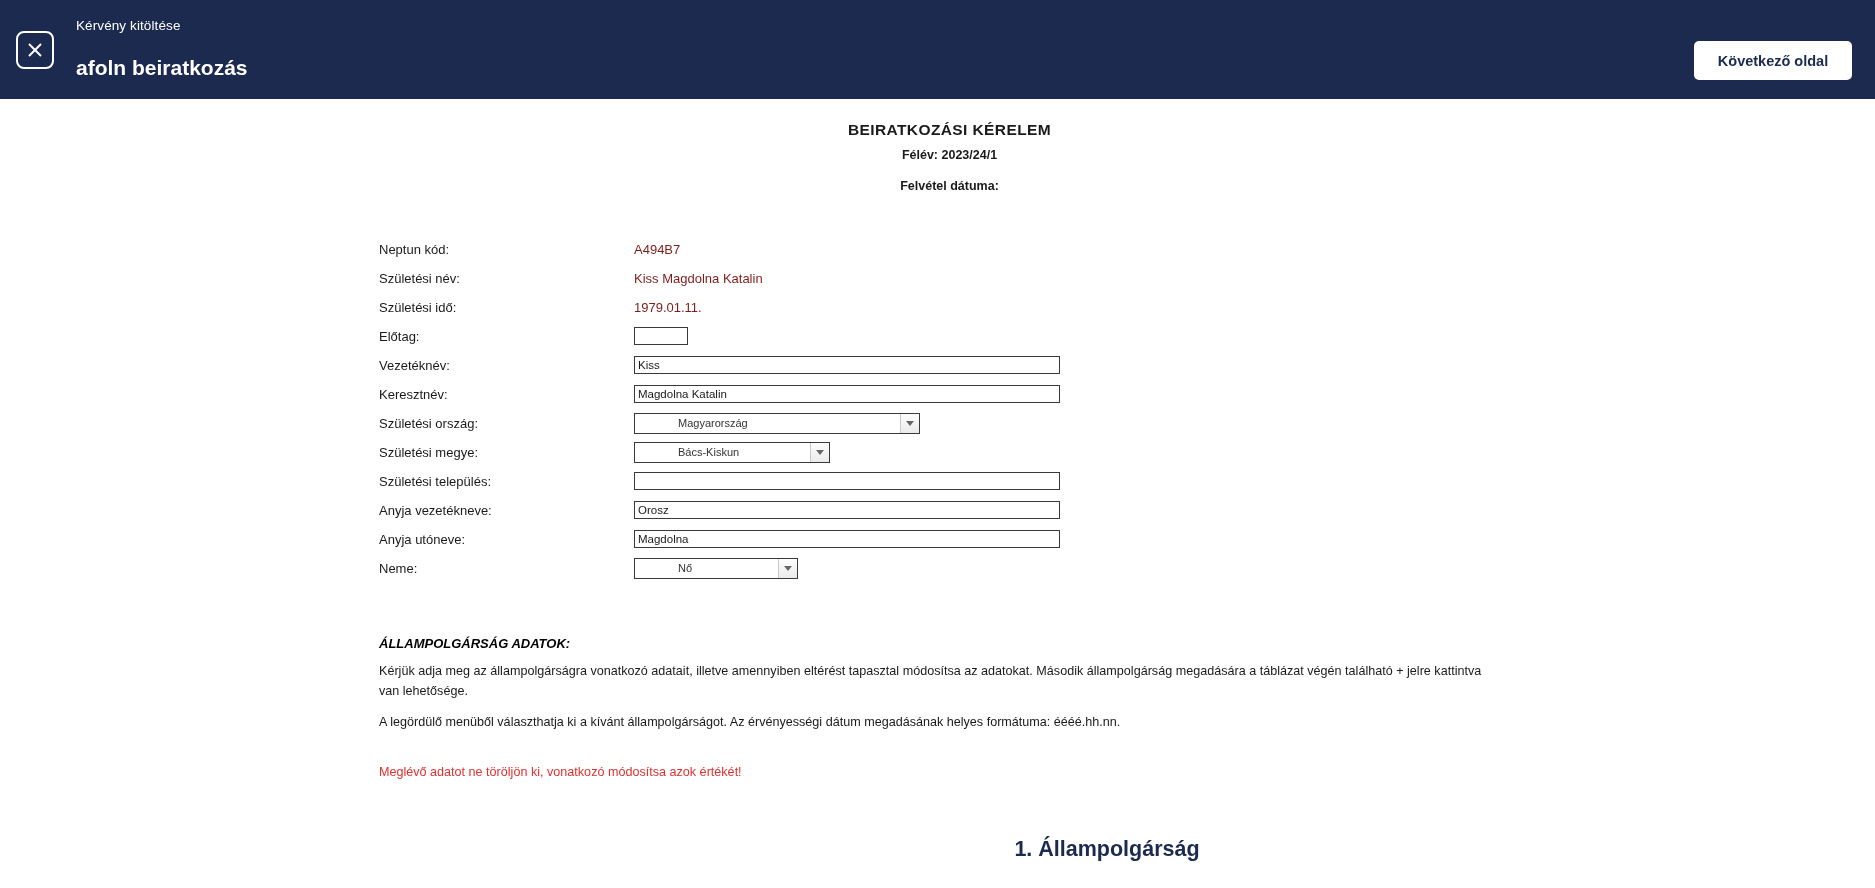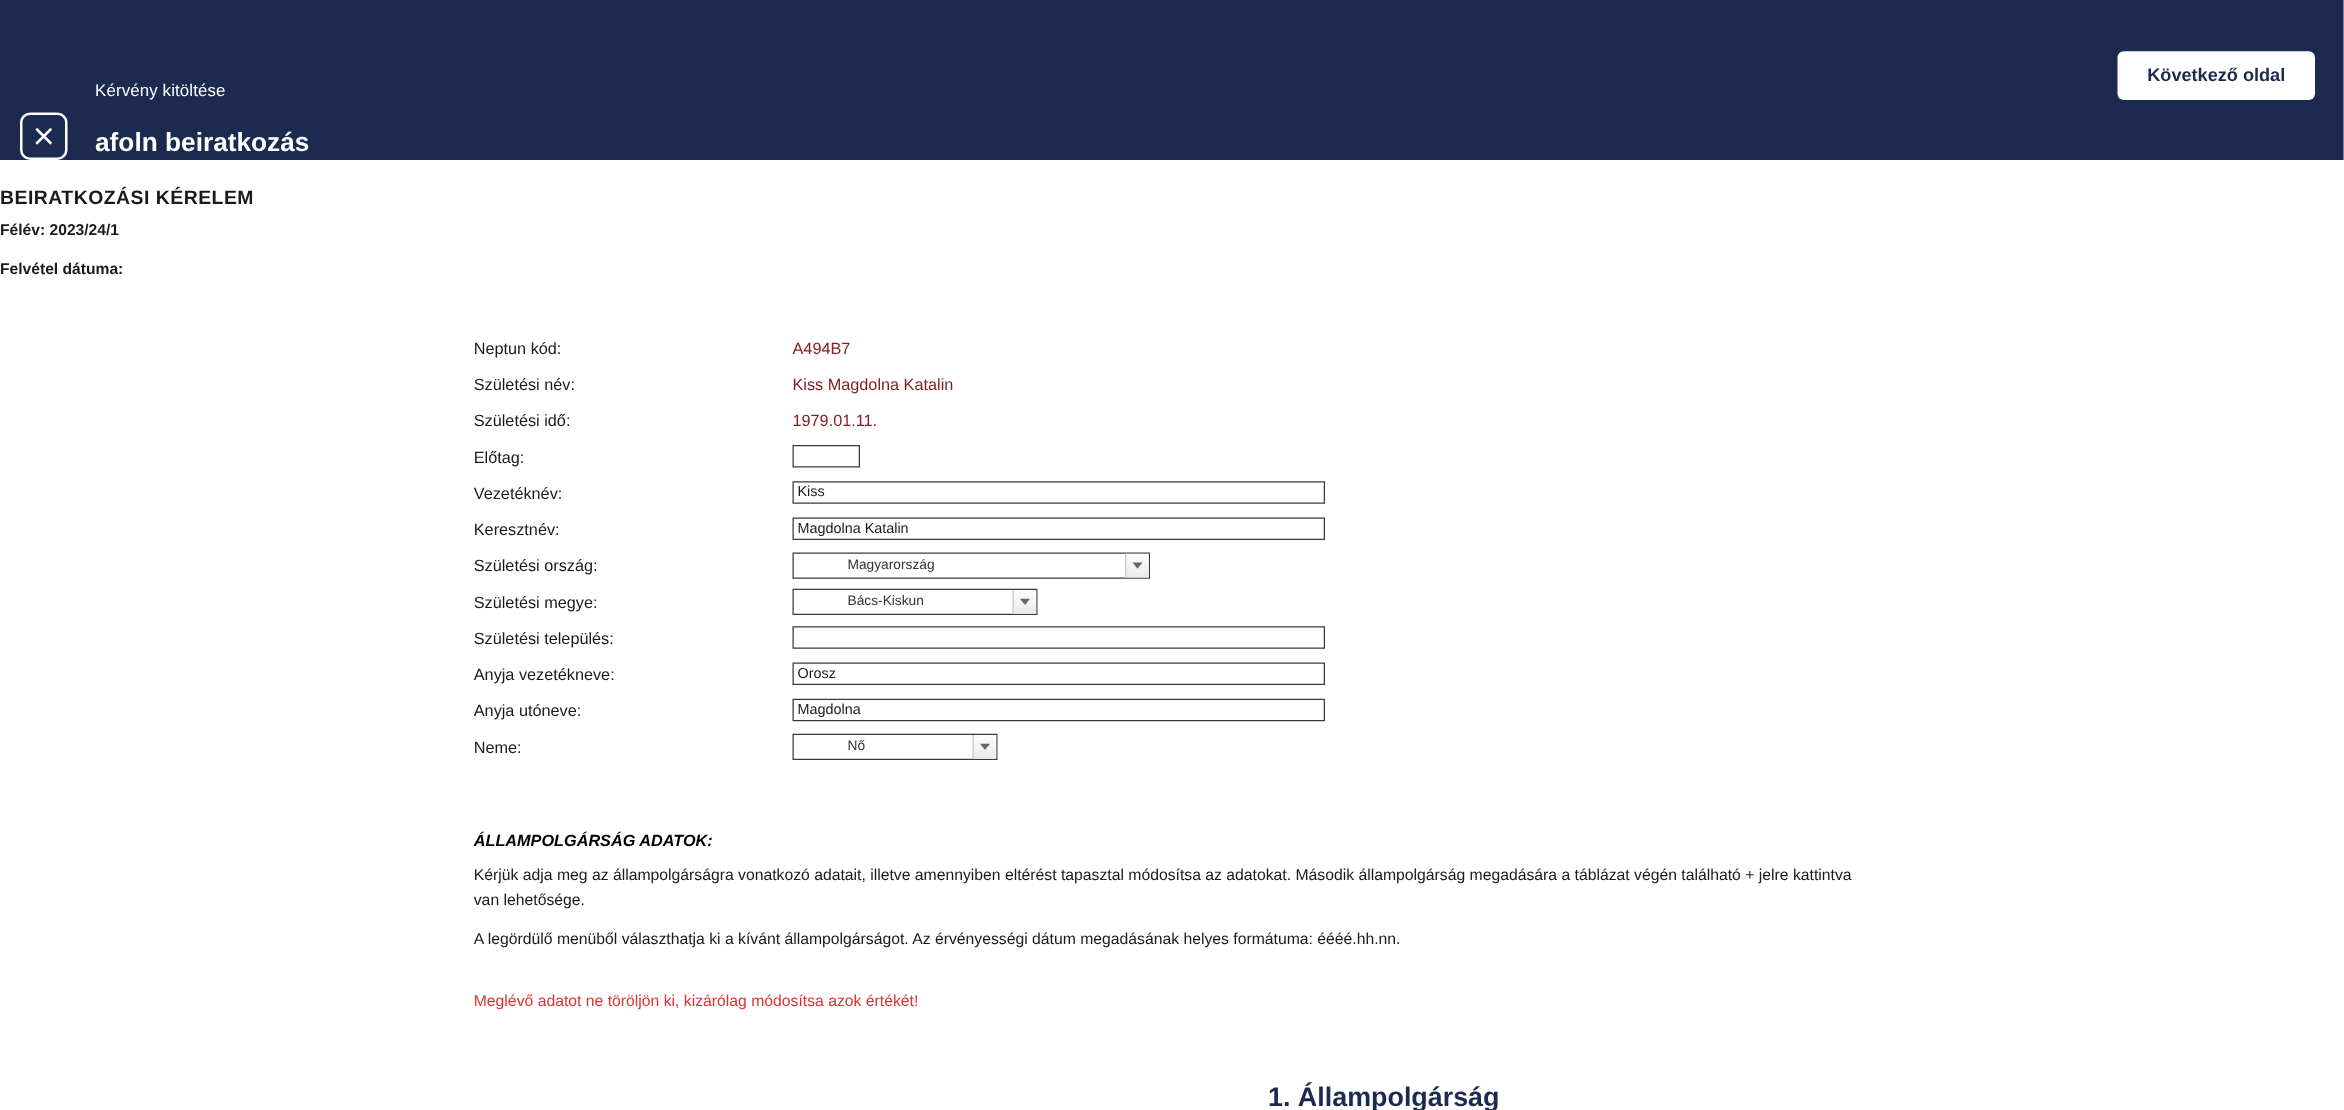--- a/index.html
+++ b/index.html
@@ -9,25 +9,25 @@
     width: 1875px;
     height: 888px;
     background: #ffffff;
     font-family: "Liberation Sans", sans-serif;
     overflow: hidden;
   }
 
   
   .topbar {
     position: relative;
-    height: 128px;
+    height: 99px;
     background: #1b2a4e;
     color: #ffffff;
     display: flex;
-    align-items: flex-end;
+    align-items: center;
   }
   .close-btn {
     width: 38px;
     height: 38px;
     margin-left: 16px;
     border: 2px solid #ffffff;
     border-radius: 8px;
     background: transparent;
     color: #ffffff;
     display: flex;
@@ -75,22 +75,24 @@
 
   
   .page {
     position: relative;
     height: 785px;
     background: #ffffff;
     overflow: hidden;
   }
 
   .doc-head {
+    text-align: center;
     padding-top: 22px;
     color: #1a1a1a;
+    padding-left: 24px;
   }
   .doc-title {
     font-size: 15.5px;
     font-weight: bold;
     letter-spacing: 0.4px;
   }
   .doc-sub {
     font-size: 12.5px;
     font-weight: bold;
     margin-top: 9px;
@@ -354,18 +356,18 @@
                 </span>
           </div>
         </td>
       </tr>
     </tbody>
       </table>
 
     <div class="cit-head">ÁLLAMPOLGÁRSÁG ADATOK:</div>
     <div class="cit-par">Kérjük adja meg az állampolgárságra vonatkozó adatait, illetve amennyiben eltérést tapasztal módosítsa az adatokat. Második állampolgárság megadására a táblázat végén található + jelre kattintva van lehetősége.</div>
     <div class="cit-par2">A legördülő menüből választhatja ki a kívánt állampolgárságot. Az érvényességi dátum megadásának helyes formátuma: éééé.hh.nn.</div>
-    <div class="warn">Meglévő adatot ne töröljön ki, kizárólag módosítsa azok értékét!</div>
+    <div class="warn">Meglévő adatot ne töröljön ki, vonatkozó módosítsa azok értékét!</div>
 
     <div class="big-head">1. Állampolgárság</div>
 
   </div>
 </div>
 
 </body></html>

